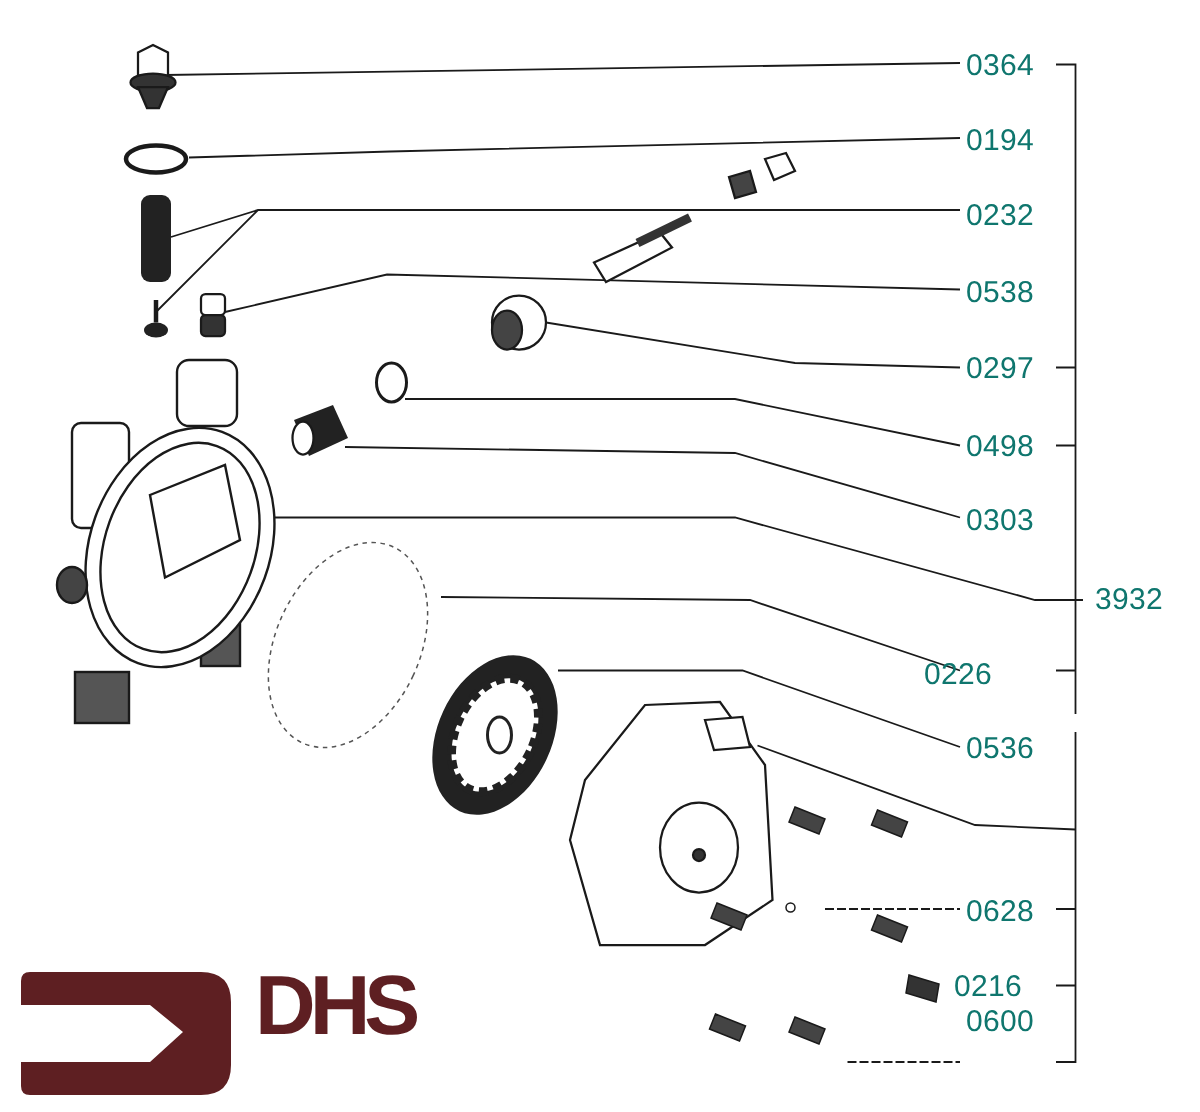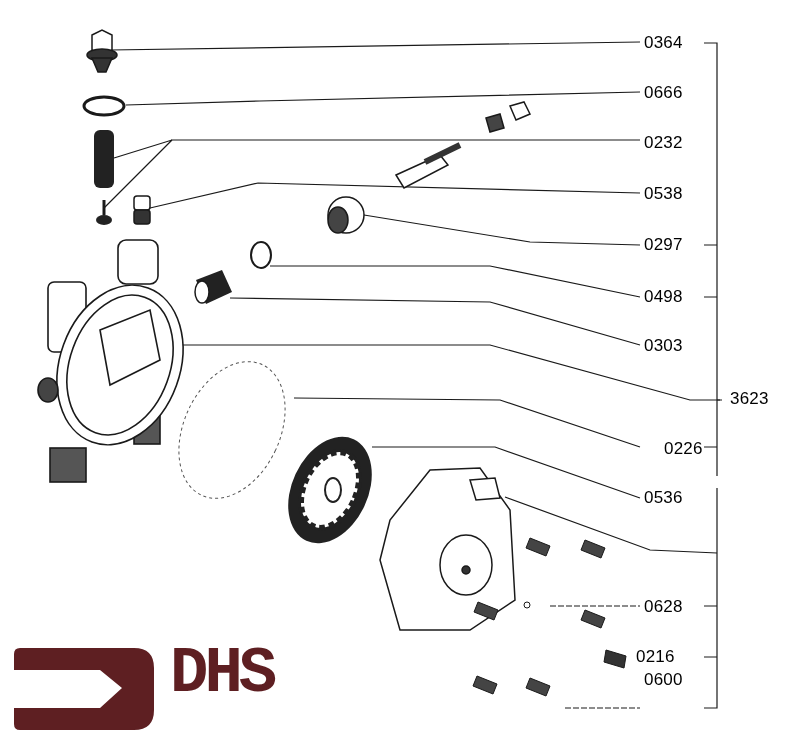--- a/index.html
+++ b/index.html
@@ -1,20 +1,20 @@
 <!DOCTYPE html>
 <html><head>
 <meta charset="utf-8">
 <style>
   html,body{margin:0;padding:0;background:#ffffff;}
   body{width:800px;height:741px;position:relative;overflow:hidden;font-family:"Liberation Sans",sans-serif;}
   #canvas{position:absolute;left:0;top:0;width:800px;height:741px;}
-  .label{position:absolute;font-family:"Liberation Sans",sans-serif;font-size:17px;color:#000000;line-height:1;letter-spacing:0.2px;}
+  .label{position:absolute;font-family:"Liberation Sans",sans-serif;font-size:20px;color:#0f766e;line-height:1;letter-spacing:0.2px;}
   .logo{position:absolute;left:14px;top:648px;width:332px;height:82px;}
-  .logo-text{position:absolute;left:156px;top:-6px;font-family:Liberation Mono, monospace;font-weight:bold;font-size:64px;color:#5e1f22;letter-spacing:-4px;line-height:1;}
+  .logo-text{position:absolute;left:156px;top:-6px;font-family:Liberation Sans, sans-serif;font-weight:bold;font-size:56px;color:#5e1f22;letter-spacing:-4px;line-height:1;}
 </style>
 </head>
 <body>
 
 <svg id="canvas" viewBox="0 0 800 741" xmlns="http://www.w3.org/2000/svg">
   <g fill="none" stroke="#1a1a1a" stroke-width="1.2">
 
     <path d="M110 50 L640 42"></path>
     <path d="M126 105 L260 101 L640 92"></path>
     <path d="M114 158 L172 140 L640 140 M172 140 L104 208"></path>
@@ -103,28 +103,28 @@
     <path d="M478 602 L498 610 L494 620 L474 612 Z"></path>
     <path d="M585 610 L605 618 L601 628 L581 620 Z"></path>
     <path d="M477 676 L497 684 L493 694 L473 686 Z"></path>
     <path d="M530 678 L550 686 L546 696 L526 688 Z"></path>
   </g>
   <circle cx="527" cy="605" r="3" fill="none" stroke="#1a1a1a"></circle>
   <path d="M606 650 L626 656 L624 668 L604 662 Z" fill="#333" stroke="#1a1a1a"></path>
 </svg>
 
 <span class="label" style="left:644px;top:34px">0364</span>
-<span class="label" style="left:644px;top:84px">0666</span>
+<span class="label" style="left:644px;top:84px">0194</span>
 <span class="label" style="left:644px;top:134px">0232</span>
 <span class="label" style="left:644px;top:185px">0538</span>
 <span class="label" style="left:644px;top:236px">0297</span>
 <span class="label" style="left:644px;top:288px">0498</span>
 <span class="label" style="left:644px;top:337px">0303</span>
-<span class="label" style="left:730px;top:390px">3623</span>
-<span class="label" style="left:664px;top:440px">0226</span>
+<span class="label" style="left:730px;top:390px">3932</span>
+<span class="label" style="left:616px;top:440px">0226</span>
 <span class="label" style="left:644px;top:489px">0536</span>
 <span class="label" style="left:644px;top:598px">0628</span>
 <span class="label" style="left:636px;top:648px">0216</span>
 <span class="label" style="left:644px;top:671px">0600</span>
 
 <div class="logo">
   <svg width="150" height="82" viewBox="0 0 150 82">
     <path d="M0 6 Q0 0 6 0 L120 0 Q140 0 140 20 L140 62 Q140 82 120 82 L6 82 Q0 82 0 76 L0 60 L86 60 L108 40 L86 22 L0 22 Z" fill="#5e1f22"></path>
   </svg>
   <span class="logo-text">DHS</span>

